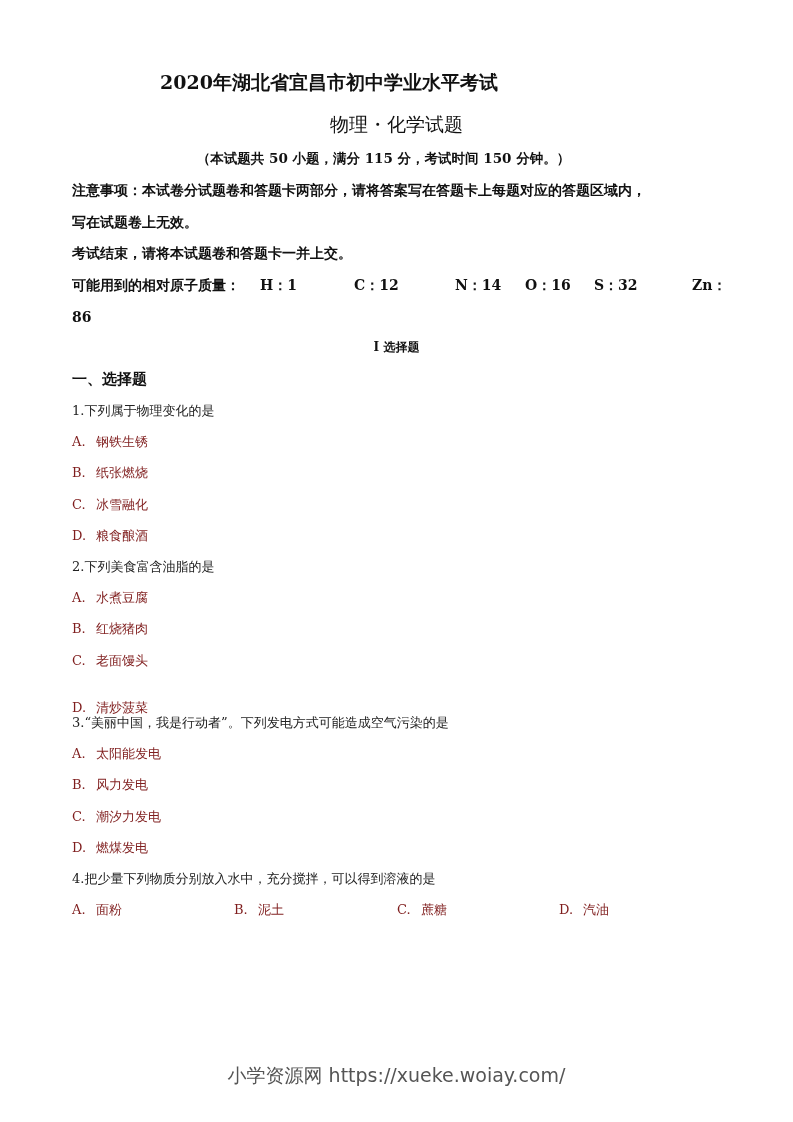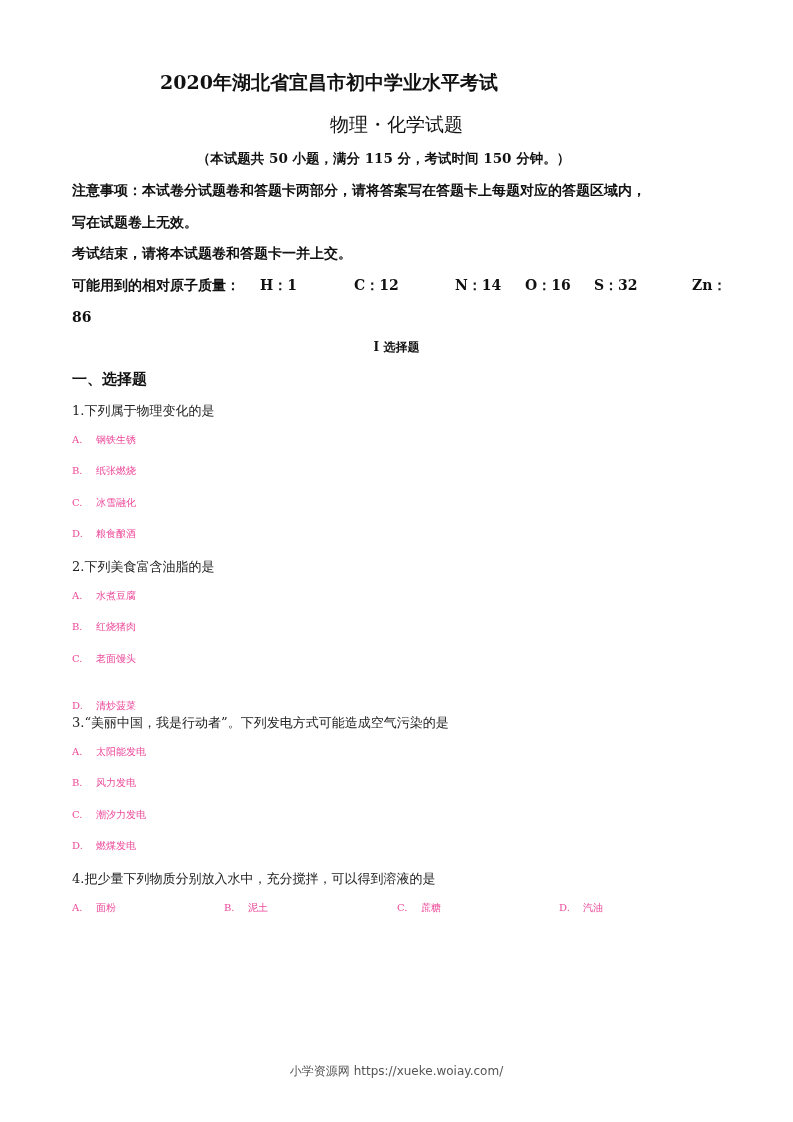--- a/index.html
+++ b/index.html
@@ -8,23 +8,23 @@
   .page { position: absolute; left: 0; top: 0; width: 793px; height: 1122px; }
   .abs { position: absolute; white-space: nowrap; }
   .title { font-weight: bold; font-size: 19px; left: 0; width: 658px; text-align: center; }
   .subtitle { font-weight: normal; font-size: 19px; left: 0; width: 793px; text-align: center; }
   .note-center { font-weight: bold; font-size: 13.5px; left: 0; width: 767px; text-align: center; }
   .bold-line { font-weight: bold; font-size: 14px; left: 72px; }
   .mass { font-weight: bold; font-size: 14px; }
   .section-center { font-weight: bold; font-size: 12px; left: 0; width: 793px; text-align: center; }
   .section-heading { font-weight: bold; font-size: 15px; left: 72px; }
   .q { font-size: 13px; left: 72px; color: #222; }
-  .opt { font-size: 10px; color: #ec4899; }
+  .opt { font-size: 13px; color: #7f1d1d; }
   .opt .letter { display: inline-block; width: 24px; }
-  .footer { font-family: "DejaVu Sans", "Liberation Sans", sans-serif; font-size: 12px;
+  .footer { font-family: "DejaVu Sans", "Liberation Sans", sans-serif; font-size: 19px;
             color: #555; left: 0; width: 793px; text-align: center; }
 </style>
 </head>
 <body>
 
 <div class="page">
 
   <div class="abs title" style="top:70px;">2020年湖北省宜昌市初中学业水平考试</div>
   <div class="abs subtitle" style="top:112px;">物理・化学试题</div>
   <div class="abs note-center" style="top:150px;">（本试题共 50 小题，满分 115 分，考试时间 150 分钟。）</div>
@@ -58,20 +58,20 @@
   <div class="abs opt" style="top:683px; left:72px;margin-top:16px;"><span class="letter">D.</span><span>清炒菠菜</span></div>
 
   <div class="abs q" style="top:714px;">3.“美丽中国，我是行动者”。下列发电方式可能造成空气污染的是</div>
   <div class="abs opt" style="top:745px; left:72px;"><span class="letter">A.</span><span>太阳能发电</span></div>
   <div class="abs opt" style="top:776px; left:72px;"><span class="letter">B.</span><span>风力发电</span></div>
   <div class="abs opt" style="top:808px; left:72px;"><span class="letter">C.</span><span>潮汐力发电</span></div>
   <div class="abs opt" style="top:839px; left:72px;"><span class="letter">D.</span><span>燃煤发电</span></div>
 
   <div class="abs q" style="top:870px;">4.把少量下列物质分别放入水中，充分搅拌，可以得到溶液的是</div>
   <div class="abs opt" style="top:901px; left:72px;"><span class="letter">A.</span><span>面粉</span></div>
-  <div class="abs opt" style="top:901px; left:224px;"><span class="letter">B.</span><span>泥土</span></div>
+  <div class="abs opt" style="top:901px; left:234px;"><span class="letter">B.</span><span>泥土</span></div>
   <div class="abs opt" style="top:901px; left:397px;"><span class="letter">C.</span><span>蔗糖</span></div>
   <div class="abs opt" style="top:901px; left:559px;"><span class="letter">D.</span><span>汽油</span></div>
 
 
   <div class="abs footer" style="top:1063px;">小学资源网 https://xueke.woiay.com/</div>
 
 </div>
 
 </body></html>

